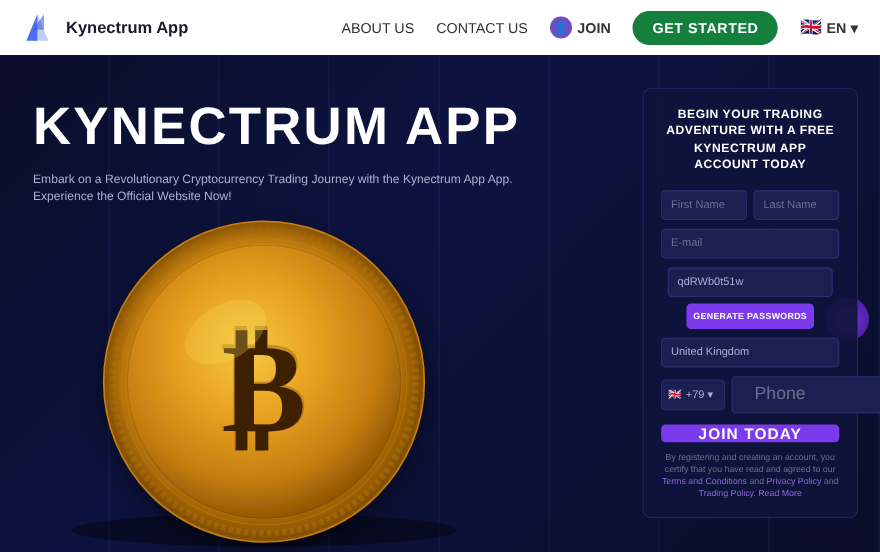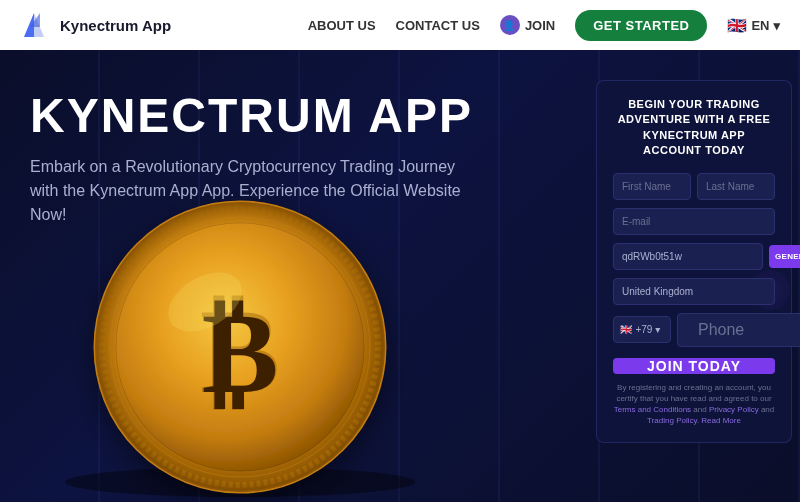--- a/index.html
+++ b/index.html
@@ -36,21 +36,21 @@
       font-weight: 700;
       color: #1a1a2e;
     }
     .nav-links {
       display: flex;
       align-items: center;
       gap: 20px;
     }
     .nav-link {
       font-size: 13px;
-      font-weight: 700;
+      font-weight: 400;
       color: #333;
       text-decoration: none;
       cursor: pointer;
     }
     .nav-login {
       display: flex;
       align-items: center;
       gap: 5px;
       font-size: 13px;
       font-weight: 600;
@@ -126,32 +126,32 @@
     }
     .hero-title {
       font-size: 48px;
       font-weight: 900;
       color: #fff;
       letter-spacing: 2px;
       line-height: 1.1;
       text-transform: uppercase;
     }
     .hero-subtitle {
-      font-size: 16px;
+      font-size: 11px;
       color: #aab0d0;
       margin-top: 12px;
       line-height: 1.5;
       max-width: 440px;
     }
 
     
     .form-panel {
       position: absolute;
       top: 30px;
-      right: 8px;
+      right: 20px;
       width: 196px;
       background: rgba(15, 20, 60, 0.92);
       border-radius: 8px;
       padding: 16px;
       z-index: 5;
       border: 1px solid rgba(100, 120, 255, 0.2);
     }
     .form-panel-title {
       font-size: 11px;
       font-weight: 800;
@@ -181,20 +181,21 @@
     }
     .form-input::placeholder {
       color: #6a7090;
       font-size: 10px;
     }
     .password-row {
       display: flex;
       gap: 6px;
       margin-bottom: 8px;
       align-items: center;
+      flex-direction: column;
     }
     .password-input {
       flex: 1;
       background: #1a2050;
       border: 1px solid #2a3070;
       border-radius: 4px;
       padding: 7px 8px;
       color: #aab0d0;
       font-size: 10px;
       outline: none;

